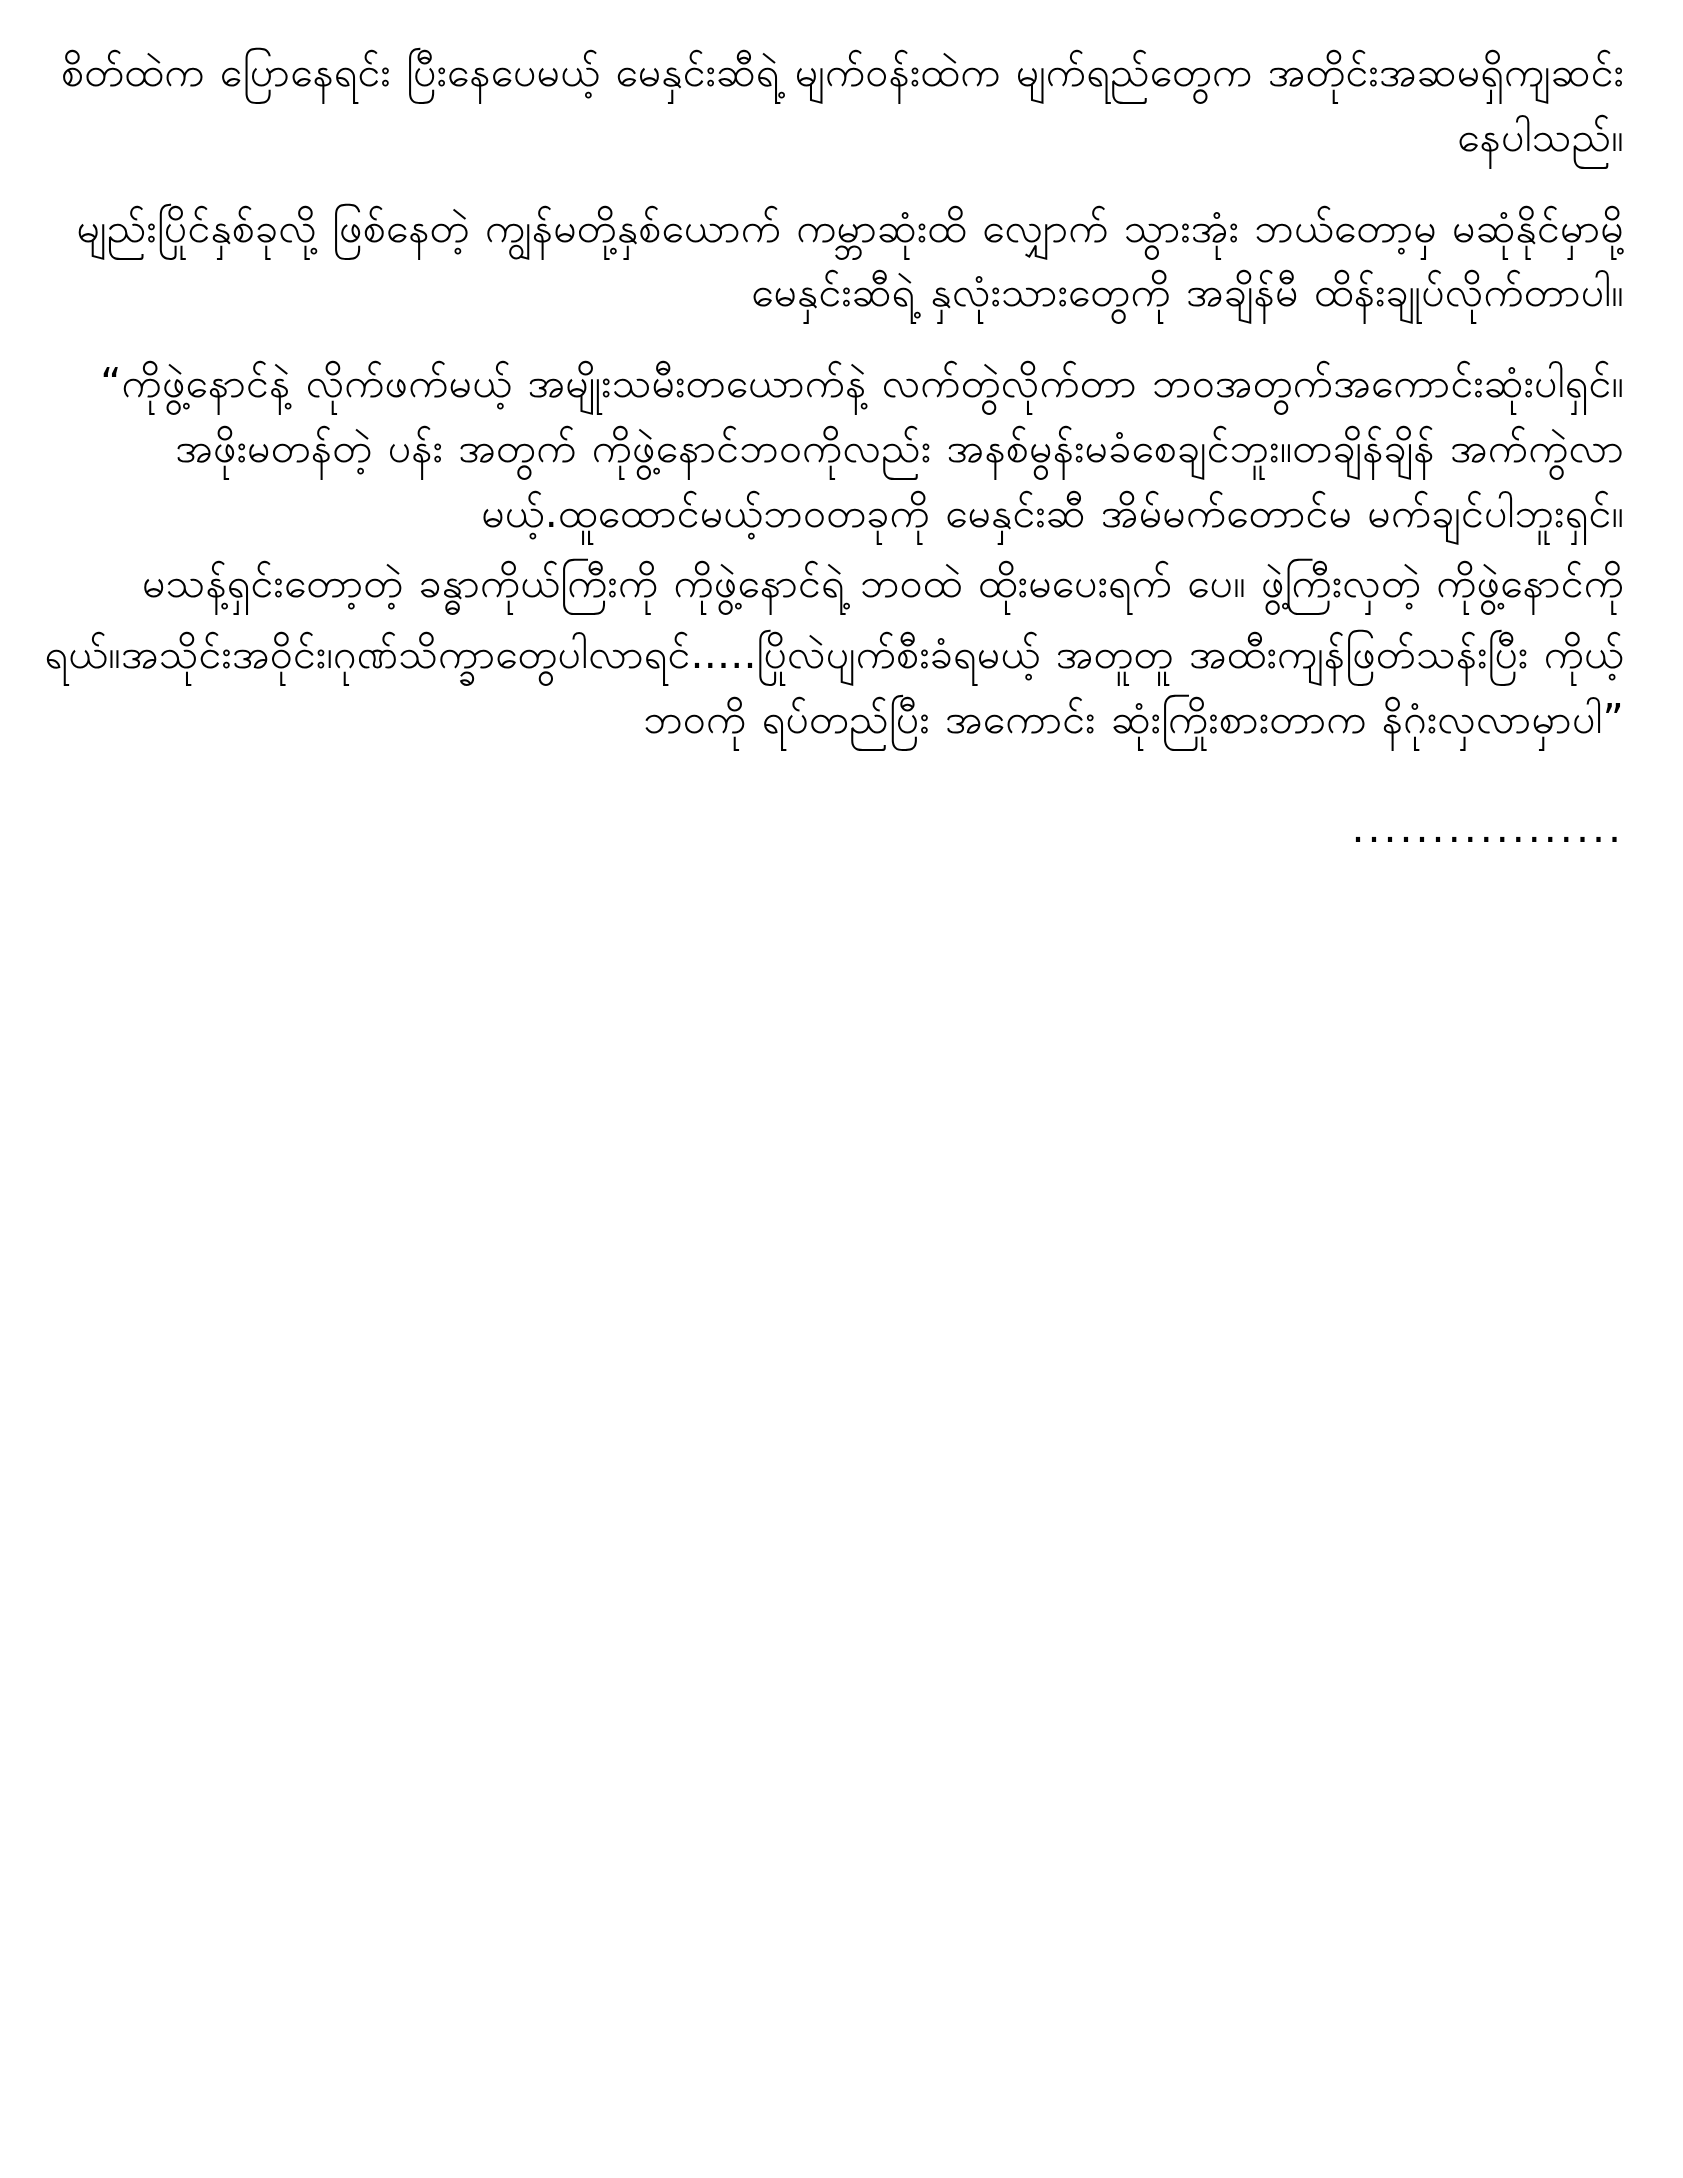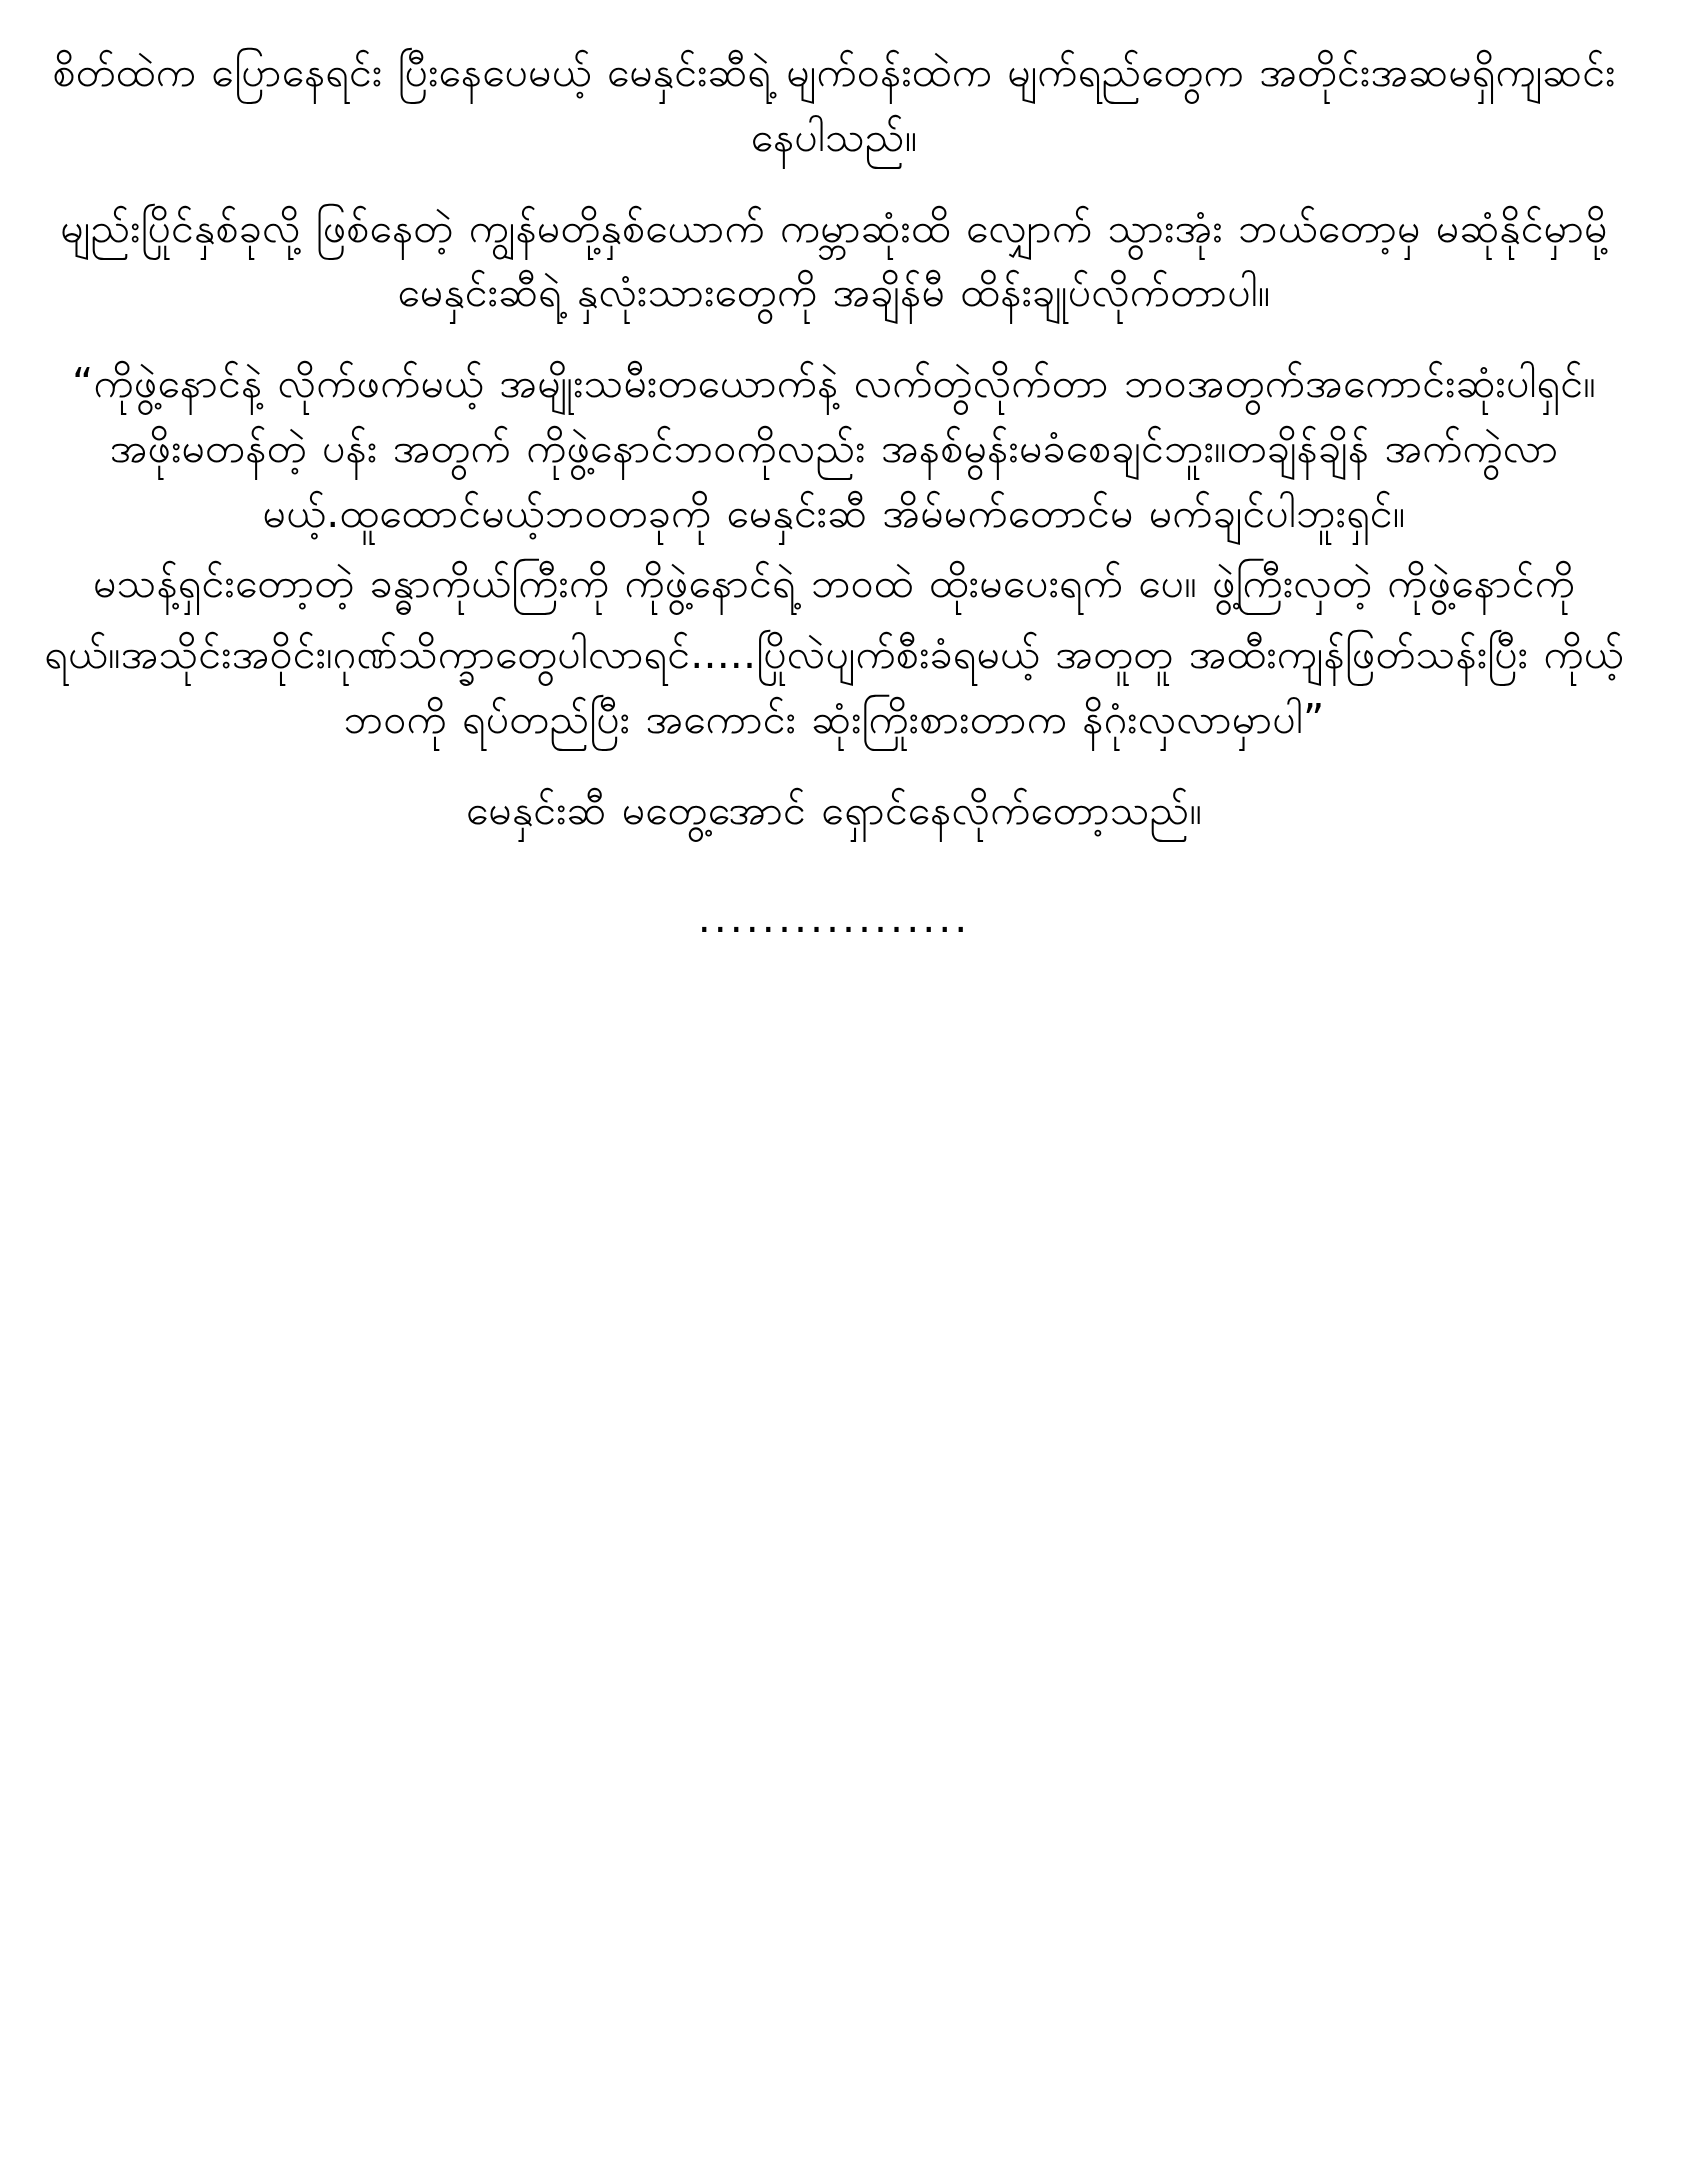--- a/index.html
+++ b/index.html
@@ -22,21 +22,21 @@
     background: #ffffff;
   }
   .doc-body {
     display: block;
   }
   .para {
     font-size: 41px;
     line-height: 1.58;
     letter-spacing: 0.2px;
     word-spacing: 2px;
-    text-align: center;
+    text-align: right;
     margin: 0 0 26px 0;
     white-space: pre-wrap;
     -webkit-font-smoothing: antialiased;
   }
   .para.tight {
     margin-bottom: 6px;
   }
   .para.gap-large {
     margin-bottom: 40px;
   }
@@ -49,17 +49,16 @@
 </head>
 <body>
 
 <div class="page">
   <div class="doc-body">
     <p class="para">စိတ်ထဲက ပြောနေရင်း ပြီးနေပေမယ့် မေနှင်းဆီရဲ့ မျက်ဝန်းထဲက မျက်ရည်တွေက အတိုင်းအဆမရှိကျဆင်းနေပါသည်။</p>
     <p class="para">မျည်းပြိုင်နှစ်ခုလို့ ဖြစ်နေတဲ့ ကျွန်မတို့နှစ်ယောက် ကမ္ဘာဆုံးထိ လျှောက် သွားအုံး ဘယ်တော့မှ မဆုံနိုင်မှာမို့ မေနှင်းဆီရဲ့ နှလုံးသားတွေကို အချိန်မီ ထိန်းချုပ်လိုက်တာပါ။</p>
     <p class="para tight">“ကိုဖွဲ့နောင်နဲ့ လိုက်ဖက်မယ့် အမျိုးသမီးတယောက်နဲ့ လက်တွဲလိုက်တာ ဘဝအတွက်အကောင်းဆုံးပါရှင်။အဖိုးမတန်တဲ့ ပန်း အတွက် ကိုဖွဲ့နောင်ဘဝကိုလည်း အနစ်မွန်းမခံစေချင်ဘူး။တချိန်ချိန် အက်ကွဲလာမယ့်.ထူထောင်မယ့်ဘဝတခုကို မေနှင်းဆီ အိမ်မက်တောင်မ မက်ချင်ပါဘူးရှင်။</p>
     <p class="para tight">မသန့်ရှင်းတော့တဲ့ ခန္ဓာကိုယ်ကြီးကို ကိုဖွဲ့နောင်ရဲ့ ဘဝထဲ ထိုးမပေးရက် ပေ။ ဖွဲ့ကြီးလှတဲ့ ကိုဖွဲ့နောင်ကို</p>
     <p class="para">ရယ်။အသိုင်းအဝိုင်း၊ဂုဏ်သိက္ခာတွေပါလာရင်.....ပြိုလဲပျက်စီးခံရမယ့် အတူတူ အထီးကျန်ဖြတ်သန်းပြီး ကိုယ့်ဘဝကို ရပ်တည်ပြီး အကောင်း ဆုံးကြိုးစားတာက နိဂုံးလှလာမှာပါ”</p>
-    <p class="para">မေနှင်းဆီ မတွေ့အောင် ရှောင်နေလိုက်တော့သည်။</p>
     <p class="para dots">.................</p>
   </div>
 </div>
 
 
 </body></html>

